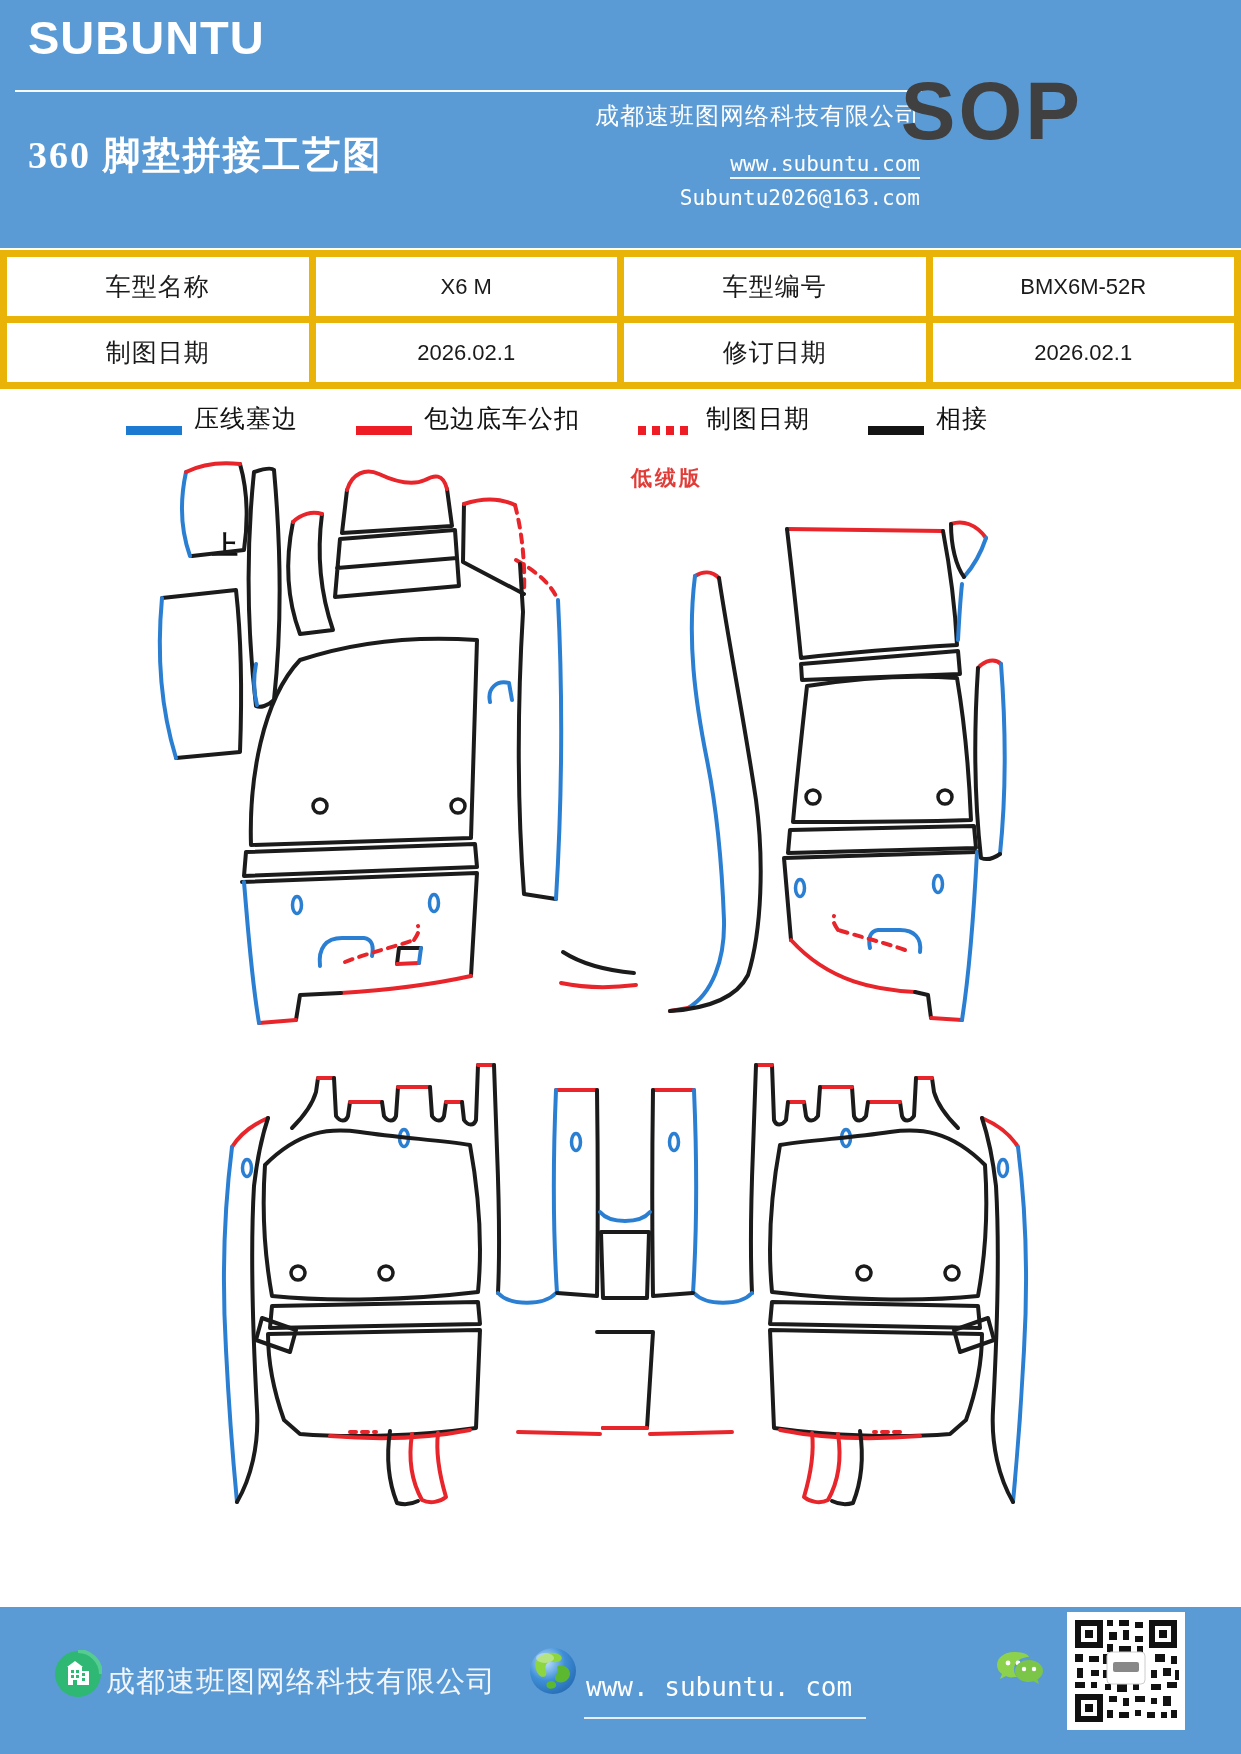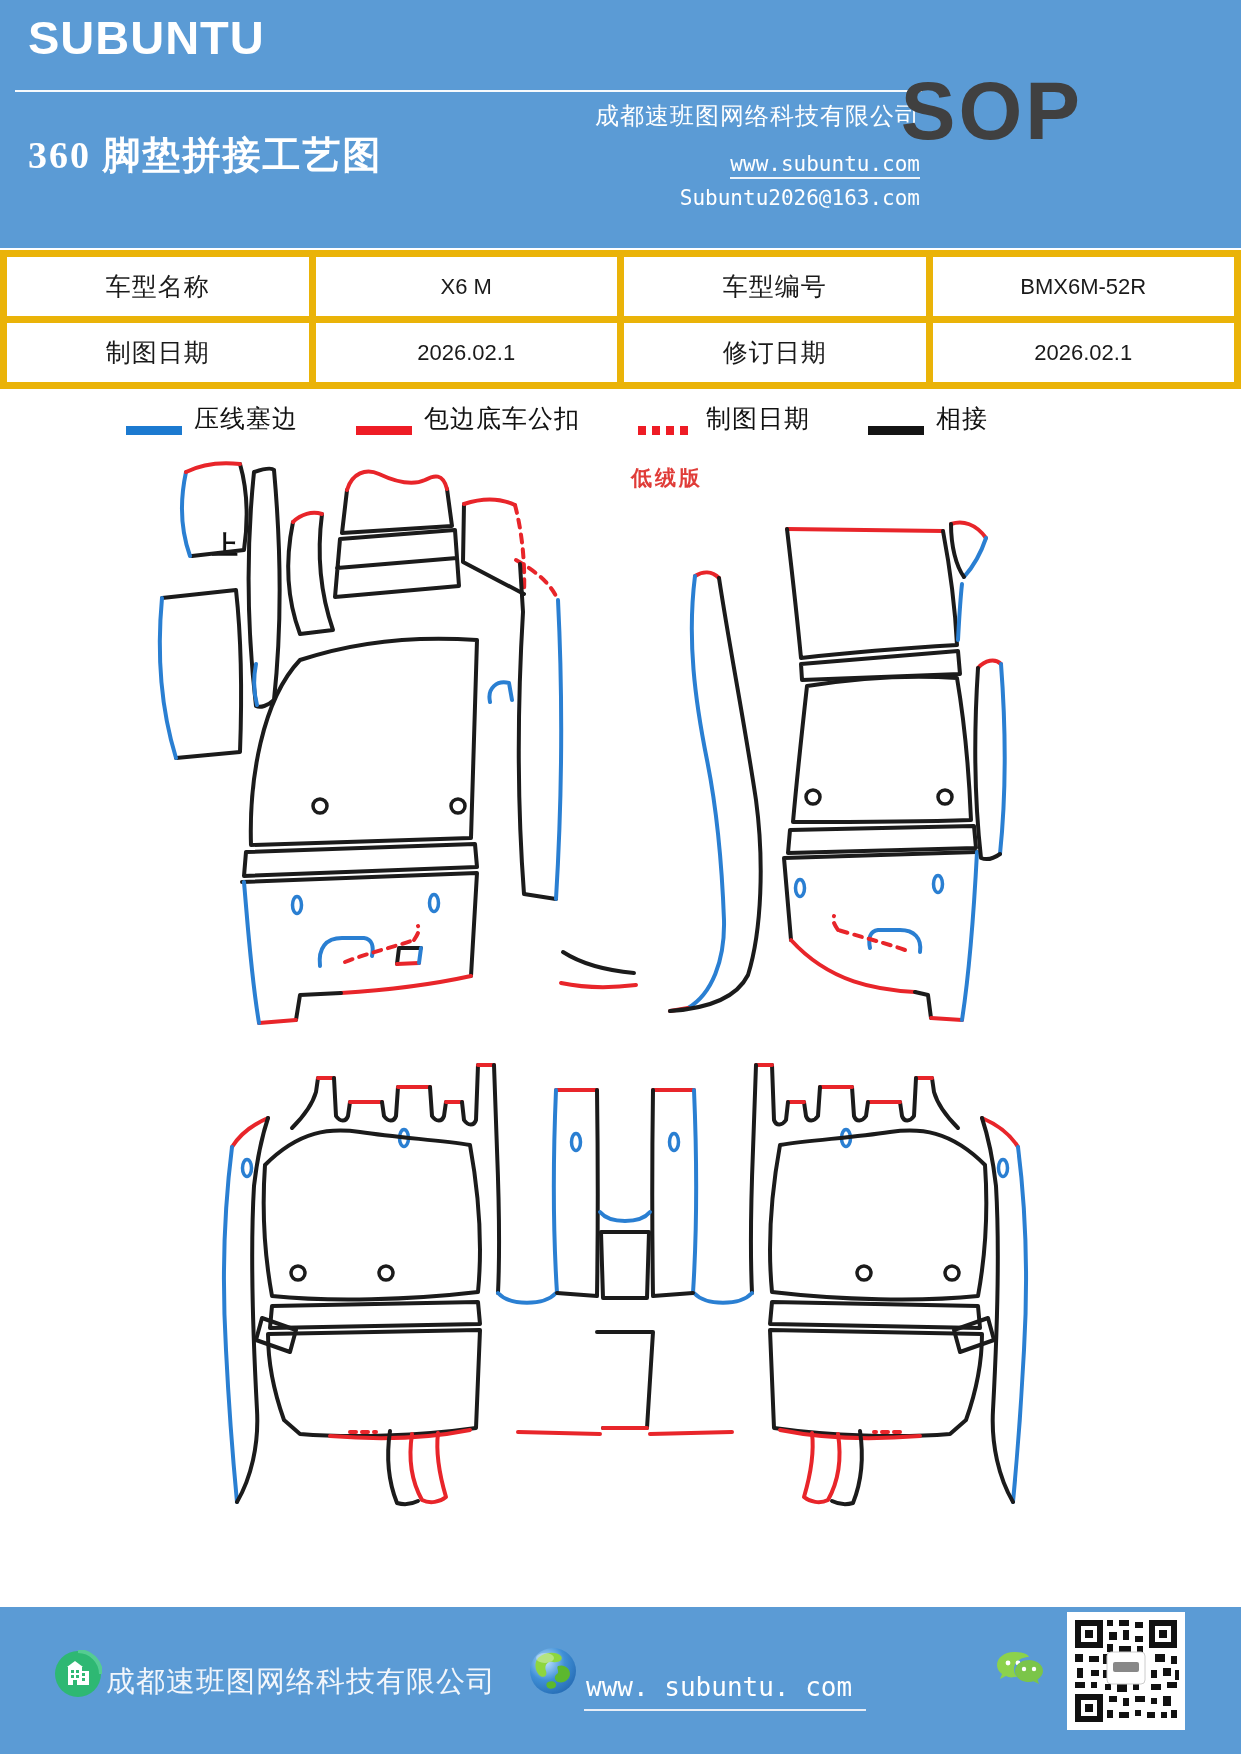--- a/index.html
+++ b/index.html
@@ -43,21 +43,21 @@
         font-family:Liberation Sans, sans-serif;letter-spacing:3px;}
   .orient-label{position:absolute;left:212px;top:528px;color:#111;font-size:26px;font-weight:700;
         font-family:"Liberation Serif","DejaVu Serif",serif;}
   .diagram-svg{position:absolute;left:0;top:0;width:1241px;height:1754px;}
   
   .footer{position:absolute;left:0;top:1607px;width:1241px;height:147px;background:#5b9bd5;}
   .ft-company{position:absolute;left:106px;top:1662px;color:#f2f6fb;font-size:29px;
         font-family:"Liberation Serif","DejaVu Serif",serif;letter-spacing:1px;}
   .ft-site{position:absolute;left:584px;top:1672px;color:#fff;font-size:26px;
         font-family:"DejaVu Sans Mono",monospace;border-bottom:2px solid #e8eef7;
-        padding:0 14px 7px 2px;text-decoration:none;}
+        padding:0 14px 15px 2px;text-decoration:none;}
   .icon-abs{position:absolute;}
 </style>
 </head>
 <body>
 
 <div class="page">
 
   <div class="header">
     <div class="logo">SUBUNTU</div>
     <div class="header-rule"></div>

